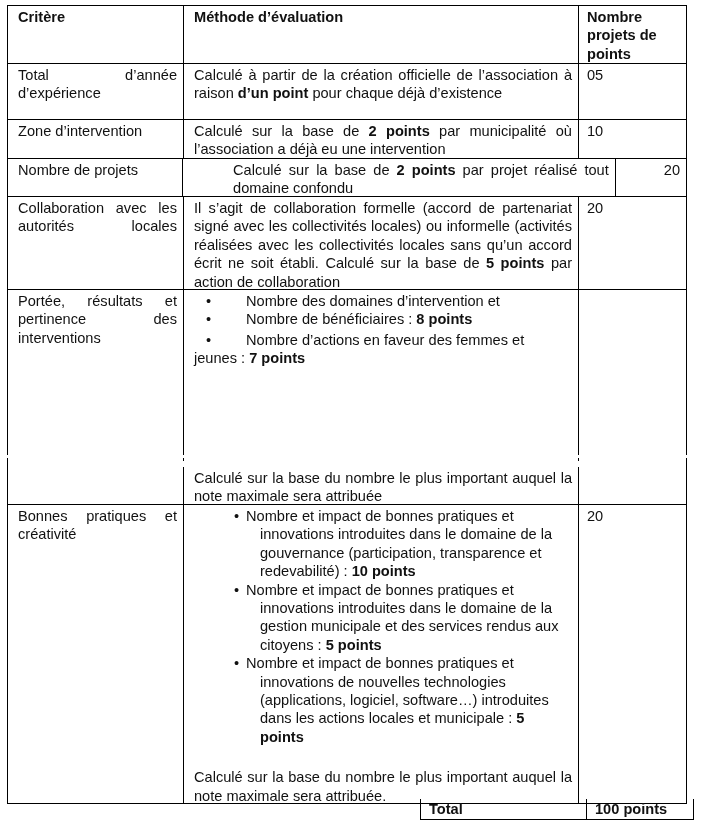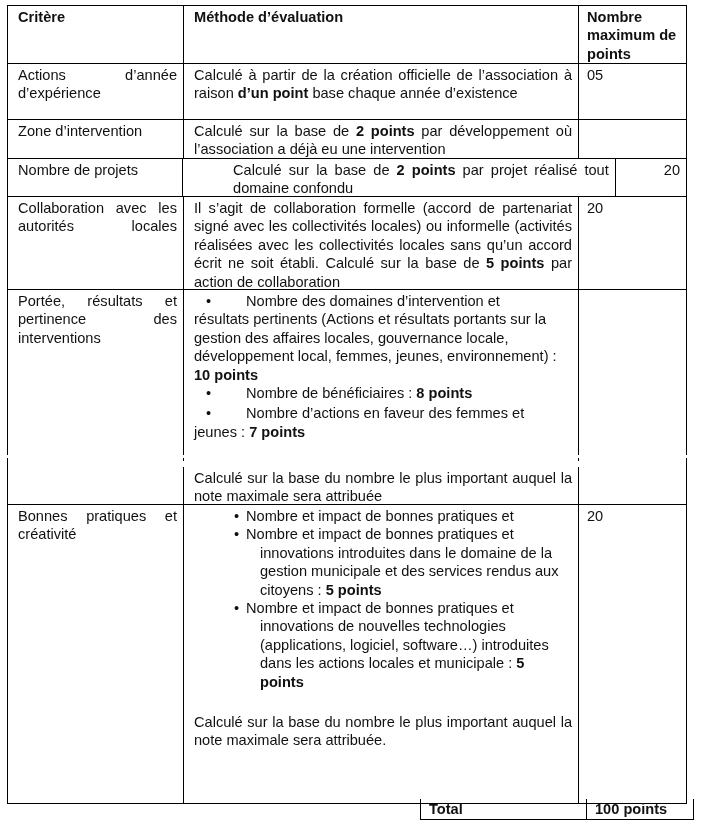--- a/index.html
+++ b/index.html
@@ -30,32 +30,33 @@
     .total-row .tv { flex: 1; padding: 1px 8px; }
   </style>
 </head>
 <body>
 
 <div class="tbl">
 
   <div class="row first hdr" style="height:59px;">
     <div class="c1">Critère</div>
     <div class="c2">Méthode d’évaluation</div>
-    <div class="c3">Nombre maximum de points</div>
+    <div class="c3">Nombre projets de points</div>
   </div>
 
   <div class="row" style="height:56px;">
-    <div class="c1 justfull">Actions d’année d’expérience</div>
-    <div class="c2 just"><span>Calculé à partir de la création officielle de l’association à raison </span><b>d’un point</b><span> base chaque année d’existence</span></div>
+    <div class="c1 justfull">Total d’année d’expérience</div>
+    <div class="c2 just"><span>Calculé à partir de la création officielle de l’association à raison </span><b>d’un point</b><span> pour chaque déjà d’existence</span></div>
     <div class="c3">05</div>
   </div>
 
   <div class="row" style="height:39px;">
     <div class="c1">Zone d’intervention</div>
-    <div class="c2 just"><span>Calculé sur la base de </span><b>2 points</b><span> par développement où l’association a déjà eu une intervention</span></div>
+    <div class="c2 just"><span>Calculé sur la base de </span><b>2 points</b><span> par municipalité où l’association a déjà eu une intervention</span></div>
+    <div class="c3">10</div>
   </div>
 
   <div class="row" style="height:38px;gap:40px;">
     <div class="c1">Nombre de projets</div>
     <div class="c2 just"><span>Calculé sur la base de </span><b>2 points</b><span> par projet réalisé tout domaine confondu</span></div>
     <div class="c3">20</div>
   </div>
 
   <div class="row" style="height:93px;">
     <div class="c1 justfull">Collaboration avec les autorités locales</div>
@@ -63,21 +64,20 @@
     <div class="c3">20</div>
   </div>
 
   <div class="row nobottom" style="height:162px;">
     <div class="c1 justfull">Portée, résultats et pertinence des interventions</div>
     <div class="c2">
       <div class="b1">
           <span class="dot">•</span>
           <span>Nombre des domaines d’intervention et</span>
         </div>
-      <div style="padding-right:10px;">résultats pertinents (Actions et résultats portants sur la gestion des affaires locales, gouvernance locale, développement local, femmes, jeunes, environnement) : <b>10 points</b></div>
       <div class="b1">
           <span class="dot">•</span>
           <span><span>Nombre de bénéficiaires : </span><b>8 points</b></span>
         </div>
       <div class="b1" style="margin-top:2px;">
           <span class="dot">•</span>
           <span>Nombre d’actions en faveur des femmes et</span>
         </div>
       <div>jeunes : <b>7 points</b></div>
     </div>
@@ -94,20 +94,21 @@
     <div class="c2 just">Calculé sur la base du nombre le plus important auquel la note maximale sera attribuée</div>
     <div class="c3"></div>
   </div>
 
   <div class="row" style="height:299px;justify-content:flex-end;">
     <div class="c1 justfull">Bonnes pratiques et créativité</div>
     <div class="c2">
       <div class="b2">
         <span class="dot2">•</span>
         <div class="txt">Nombre et impact de bonnes pratiques et</div>
+        <div class="cont"><span>innovations introduites dans le domaine de la gouvernance (participation, transparence et redevabilité) : </span><b>10 points</b></div>
       </div>
       <div class="b2">
         <span class="dot2">•</span>
         <div class="txt">Nombre et impact de bonnes pratiques et</div>
         <div class="cont"><span>innovations introduites dans le domaine de la gestion municipale et des services rendus aux citoyens : </span><b>5 points</b></div>
       </div>
       <div class="b2">
         <span class="dot2">•</span>
         <div class="txt">Nombre et impact de bonnes pratiques et</div>
         <div class="cont"><span>innovations de nouvelles technologies (applications, logiciel, software…) introduites dans les actions locales et municipale : </span><b>5 points</b></div>

